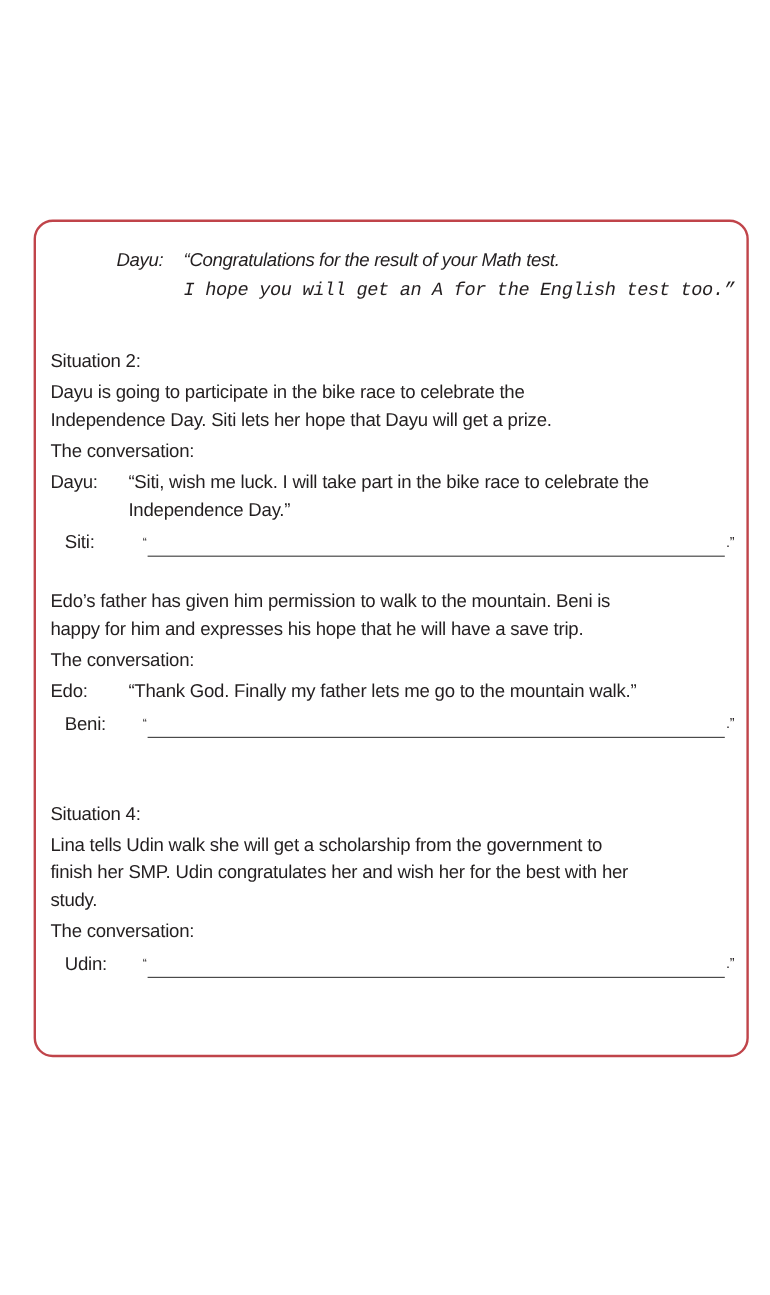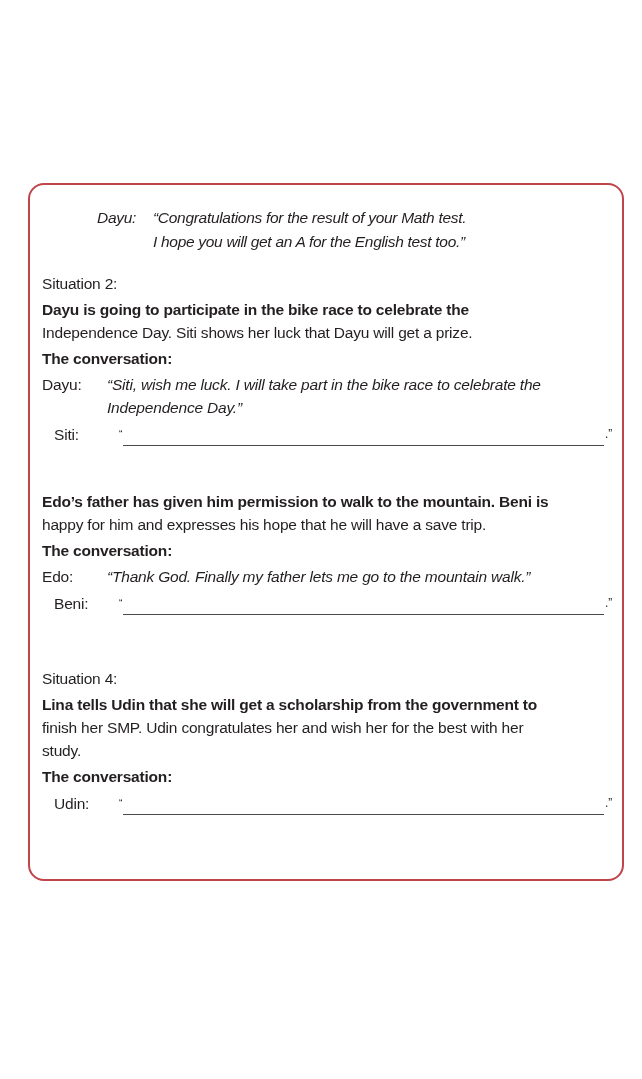--- a/index.html
+++ b/index.html
@@ -29,45 +29,44 @@
       position: absolute;
       left: 97px;
       top: 206px;
       font-style: italic;
       font-size: 15.5px;
       line-height: 24px;
       letter-spacing: -0.3px;
     }
     .intro .row { display: flex; }
     .intro .spk { width: 56px; }
-    .intro .indent { padding-left: 56px; }
+    .intro .indent { padding-left: 56px; font-family: Liberation Mono, monospace; }
     .section {
       position: absolute;
       left: 42px;
       width: 570px;
       font-size: 15.5px;
       letter-spacing: -0.2px;
     }
     .section .line {
       line-height: 23px;
       white-space: nowrap;
     }
-    .section .gap { margin-top: 3px; font-weight: bold; }
+    .section .gap { margin-top: 3px; }
     .dialog {
       display: flex;
       line-height: 23px;
       margin-top: 3px;
     }
     .dialog .who {
       width: 65px;
       flex: 0 0 65px;
     }
     .dialog .what {
       flex: 1;
-      font-style: italic;
     }
     .blank {
       display: flex;
       align-items: flex-end;
       line-height: 23px;
       margin-top: 3px;
       margin-left: 12px;
     }
     .blank .who { width: 65px; flex: 0 0 65px; }
     .blank .q-open {
@@ -93,24 +92,24 @@
 <div class="box"></div>
 
 <div class="intro">
   <div class="row">
     <span class="spk">Dayu:</span>
     <span>“Congratulations for the result of your Math test.</span>
   </div>
   <div class="indent">I hope you will get an A for the English test too.”</div>
 </div>
 
-<div class="section" style="top:272px;">
+<div class="section" style="top:290px;">
   <div class="line">Situation 2:</div>
   <div class="line gap">Dayu is going to participate in the bike race to celebrate the</div>
-  <div class="line">Independence Day. Siti shows her luck that Dayu will get a prize.</div>
+  <div class="line">Independence Day. Siti lets her hope that Dayu will get a prize.</div>
   <div class="line gap">The conversation:</div>
   <div class="dialog">
     <span class="who">Dayu:</span>
     <span class="what">“Siti, wish me luck. I will take part in the bike race to celebrate the Independence Day.”</span>
   </div>
   <div class="blank">
     <span class="who">Siti:</span>
     <span class="q-open">“</span>
     <span class="rule"></span>
     <span class="q-close">.”</span>
@@ -128,21 +127,21 @@
   <div class="blank">
     <span class="who">Beni:</span>
     <span class="q-open">“</span>
     <span class="rule"></span>
     <span class="q-close">.”</span>
   </div>
 </div>
 
 <div class="section" style="top:667px;">
   <div class="line">Situation 4:</div>
-  <div class="line gap">Lina tells Udin that she will get a scholarship from the government to</div>
+  <div class="line gap">Lina tells Udin walk she will get a scholarship from the government to</div>
   <div class="line">finish her SMP. Udin congratulates her and wish her for the best with her</div>
   <div class="line">study.</div>
   <div class="line gap">The conversation:</div>
   <div class="blank">
     <span class="who">Udin:</span>
     <span class="q-open">“</span>
     <span class="rule"></span>
     <span class="q-close">.”</span>
   </div>
 </div>

